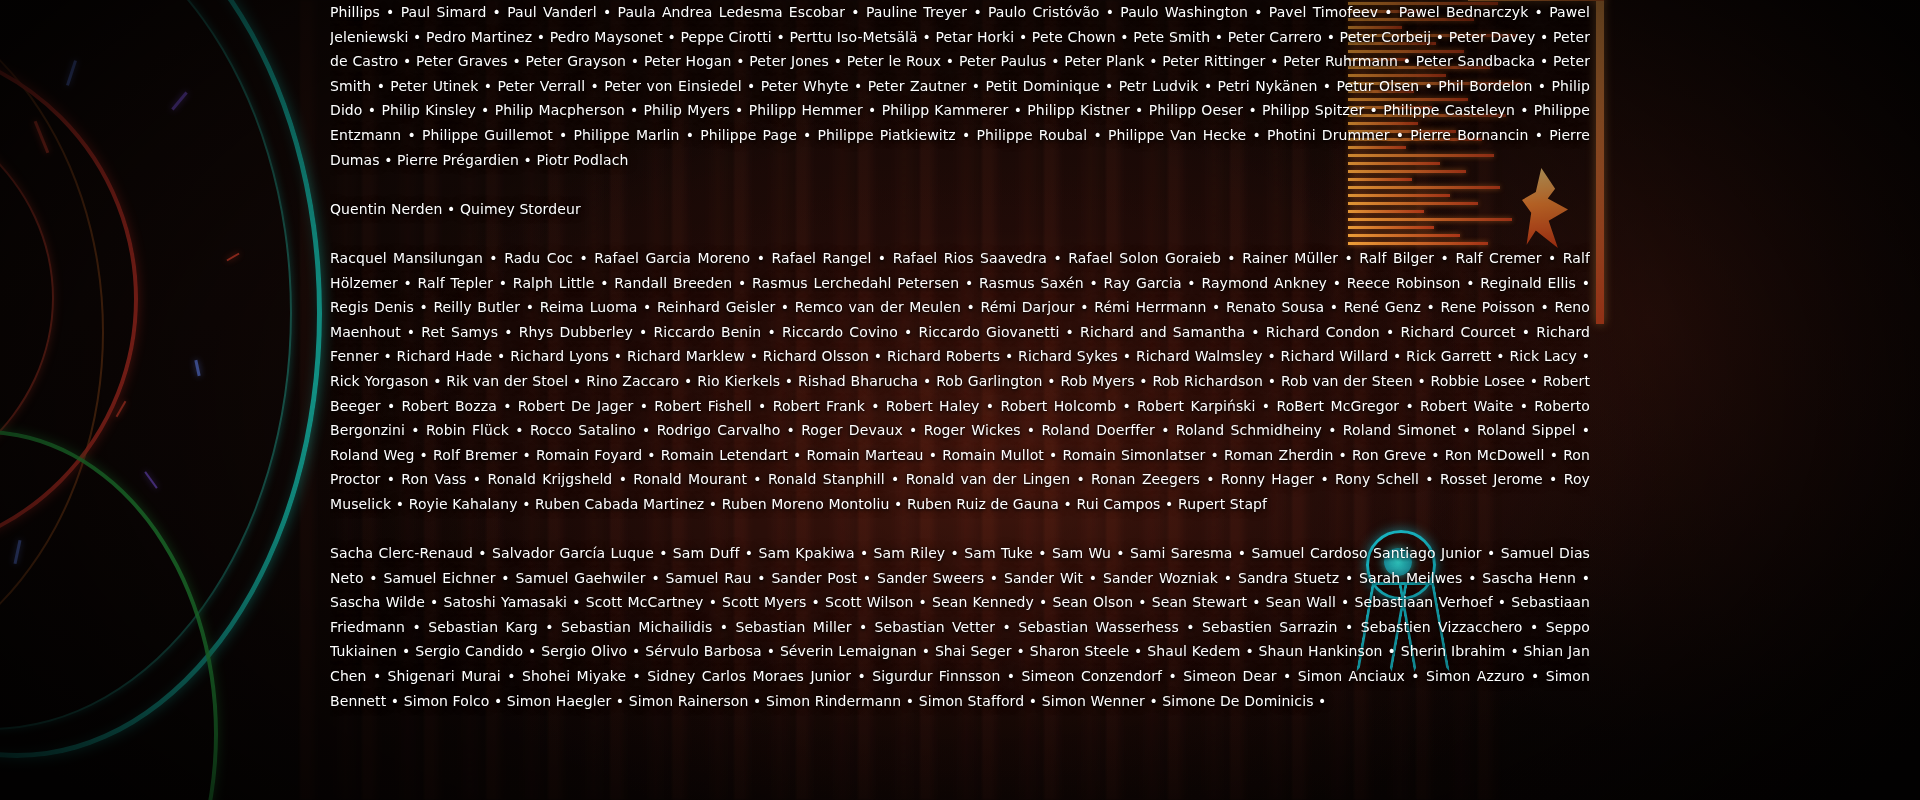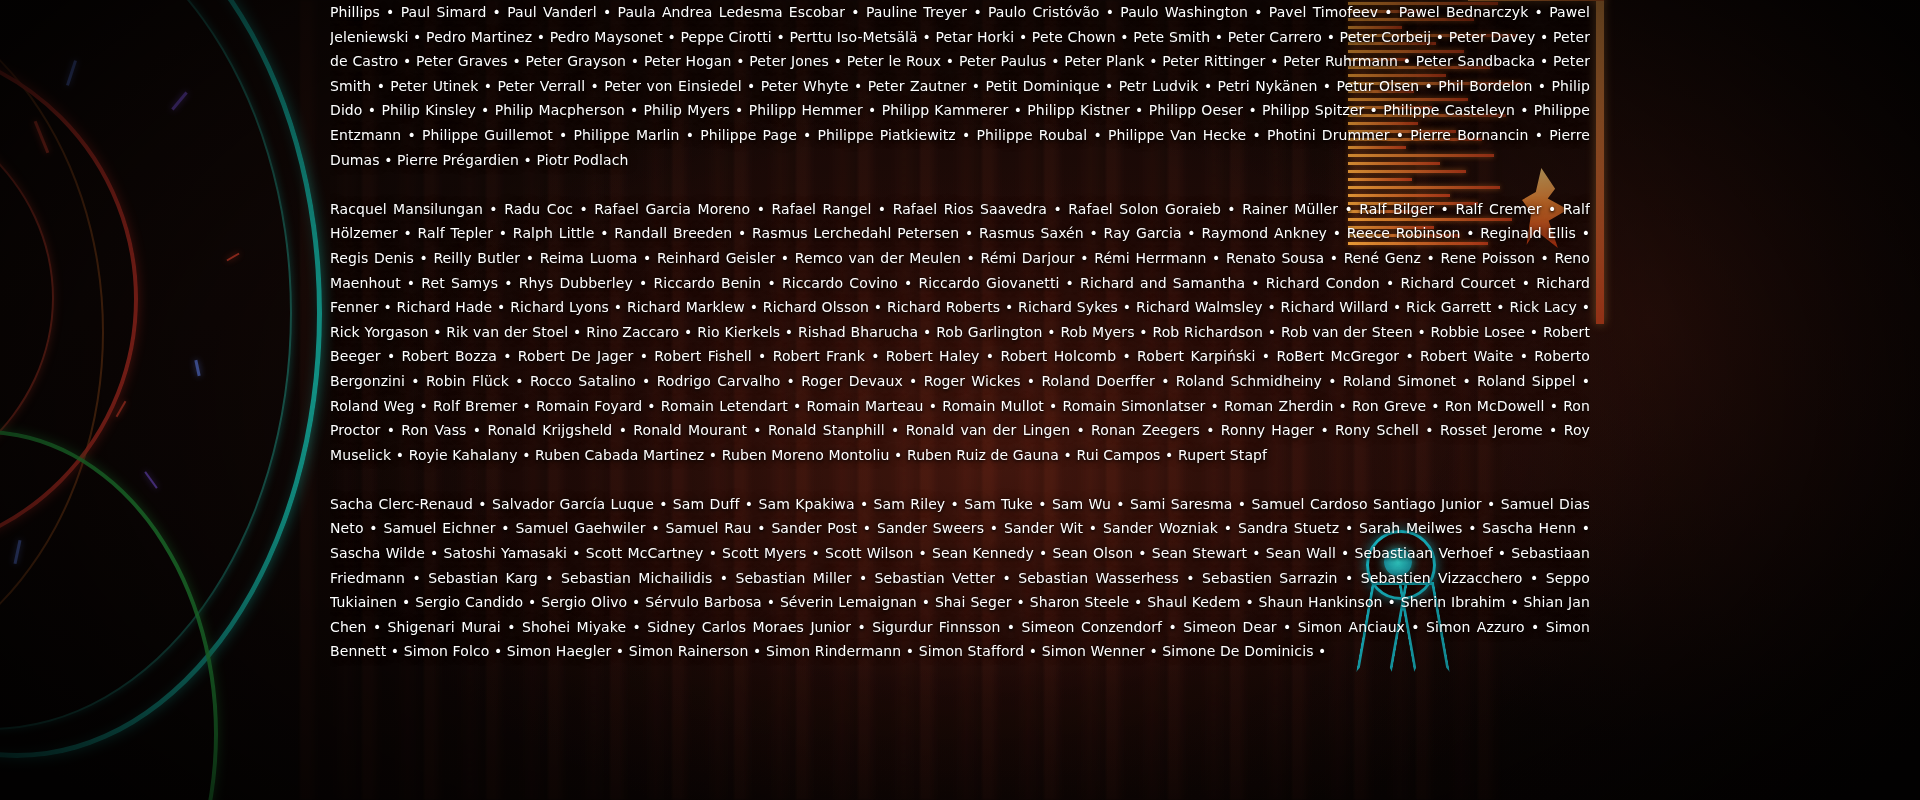--- a/index.html
+++ b/index.html
@@ -306,17 +306,18 @@
   <div class="ribbon">
     <div class="tail-l"></div>
     <div class="tail-r"></div>
     <div class="circle"></div>
   </div>
 
   <div class="bg-vignette"></div>
 
   <div class="credits">
     <p>Phillips • Paul Simard • Paul Vanderl • Paula Andrea Ledesma Escobar • Pauline Treyer • Paulo Cristóvão • Paulo Washington • Pavel Timofeev • Pawel Bednarczyk • Pawel Jeleniewski • Pedro Martinez • Pedro Maysonet • Peppe Cirotti • Perttu Iso-Metsälä • Petar Horki • Pete Chown • Pete Smith • Peter Carrero • Peter Corbeij • Peter Davey • Peter de Castro • Peter Graves • Peter Grayson • Peter Hogan • Peter Jones • Peter le Roux • Peter Paulus • Peter Plank • Peter Rittinger • Peter Ruhrmann • Peter Sandbacka • Peter Smith • Peter Utinek • Peter Verrall • Peter von Einsiedel • Peter Whyte • Peter Zautner • Petit Dominique • Petr Ludvik • Petri Nykänen • Petur Olsen • Phil Bordelon • Philip Dido • Philip Kinsley • Philip Macpherson • Philip Myers • Philipp Hemmer • Philipp Kammerer • Philipp Kistner • Philipp Oeser • Philipp Spitzer • Philippe Casteleyn • Philippe Entzmann • Philippe Guillemot • Philippe Marlin • Philippe Page • Philippe Piatkiewitz • Philippe Roubal • Philippe Van Hecke • Photini Drummer • Pierre Bornancin • Pierre Dumas • Pierre Prégardien • Piotr Podlach</p>
+    <p>Quentin Nerden • Quimey Stordeur</p>
     <p>Racquel Mansilungan • Radu Coc • Rafael Garcia Moreno • Rafael Rangel • Rafael Rios Saavedra • Rafael Solon Goraieb • Rainer Müller • Ralf Bilger • Ralf Cremer • Ralf Hölzemer • Ralf Tepler • Ralph Little • Randall Breeden • Rasmus Lerchedahl Petersen • Rasmus Saxén • Ray Garcia • Raymond Ankney • Reece Robinson • Reginald Ellis • Regis Denis • Reilly Butler • Reima Luoma • Reinhard Geisler • Remco van der Meulen • Rémi Darjour • Rémi Herrmann • Renato Sousa • René Genz • Rene Poisson • Reno Maenhout • Ret Samys • Rhys Dubberley • Riccardo Benin • Riccardo Covino • Riccardo Giovanetti • Richard and Samantha • Richard Condon • Richard Courcet • Richard Fenner • Richard Hade • Richard Lyons • Richard Marklew • Richard Olsson • Richard Roberts • Richard Sykes • Richard Walmsley • Richard Willard • Rick Garrett • Rick Lacy • Rick Yorgason • Rik van der Stoel • Rino Zaccaro • Rio Kierkels • Rishad Bharucha • Rob Garlington • Rob Myers • Rob Richardson • Rob van der Steen • Robbie Losee • Robert Beeger • Robert Bozza • Robert De Jager • Robert Fishell • Robert Frank • Robert Haley • Robert Holcomb • Robert Karpiński • RoBert McGregor • Robert Waite • Roberto Bergonzini • Robin Flück • Rocco Satalino • Rodrigo Carvalho • Roger Devaux • Roger Wickes • Roland Doerffer • Roland Schmidheiny • Roland Simonet • Roland Sippel • Roland Weg • Rolf Bremer • Romain Foyard • Romain Letendart • Romain Marteau • Romain Mullot • Romain Simonlatser • Roman Zherdin • Ron Greve • Ron McDowell • Ron Proctor • Ron Vass • Ronald Krijgsheld • Ronald Mourant • Ronald Stanphill • Ronald van der Lingen • Ronan Zeegers • Ronny Hager • Rony Schell • Rosset Jerome • Roy Muselick • Royie Kahalany • Ruben Cabada Martinez • Ruben Moreno Montoliu • Ruben Ruiz de Gauna • Rui Campos • Rupert Stapf</p>
     <p class="clipped-bottom">Sacha Clerc-Renaud • Salvador García Luque • Sam Duff • Sam Kpakiwa • Sam Riley • Sam Tuke • Sam Wu • Sami Saresma • Samuel Cardoso Santiago Junior • Samuel Dias Neto • Samuel Eichner • Samuel Gaehwiler • Samuel Rau • Sander Post • Sander Sweers • Sander Wit • Sander Wozniak • Sandra Stuetz • Sarah Meilwes • Sascha Henn • Sascha Wilde • Satoshi Yamasaki • Scott McCartney • Scott Myers • Scott Wilson • Sean Kennedy • Sean Olson • Sean Stewart • Sean Wall • Sebastiaan Verhoef • Sebastiaan Friedmann • Sebastian Karg • Sebastian Michailidis • Sebastian Miller • Sebastian Vetter • Sebastian Wasserhess • Sebastien Sarrazin • Sebastien Vizzacchero • Seppo Tukiainen • Sergio Candido • Sergio Olivo • Sérvulo Barbosa • Séverin Lemaignan • Shai Seger • Sharon Steele • Shaul Kedem • Shaun Hankinson • Sherin Ibrahim • Shian Jan Chen • Shigenari Murai • Shohei Miyake • Sidney Carlos Moraes Junior • Sigurdur Finnsson • Simeon Conzendorf • Simeon Dear • Simon Anciaux • Simon Azzuro • Simon Bennett • Simon Folco • Simon Haegler • Simon Rainerson • Simon Rindermann • Simon Stafford • Simon Wenner • Simone De Dominicis •</p>
   </div>
 
 </div>
 
 </body></html>

